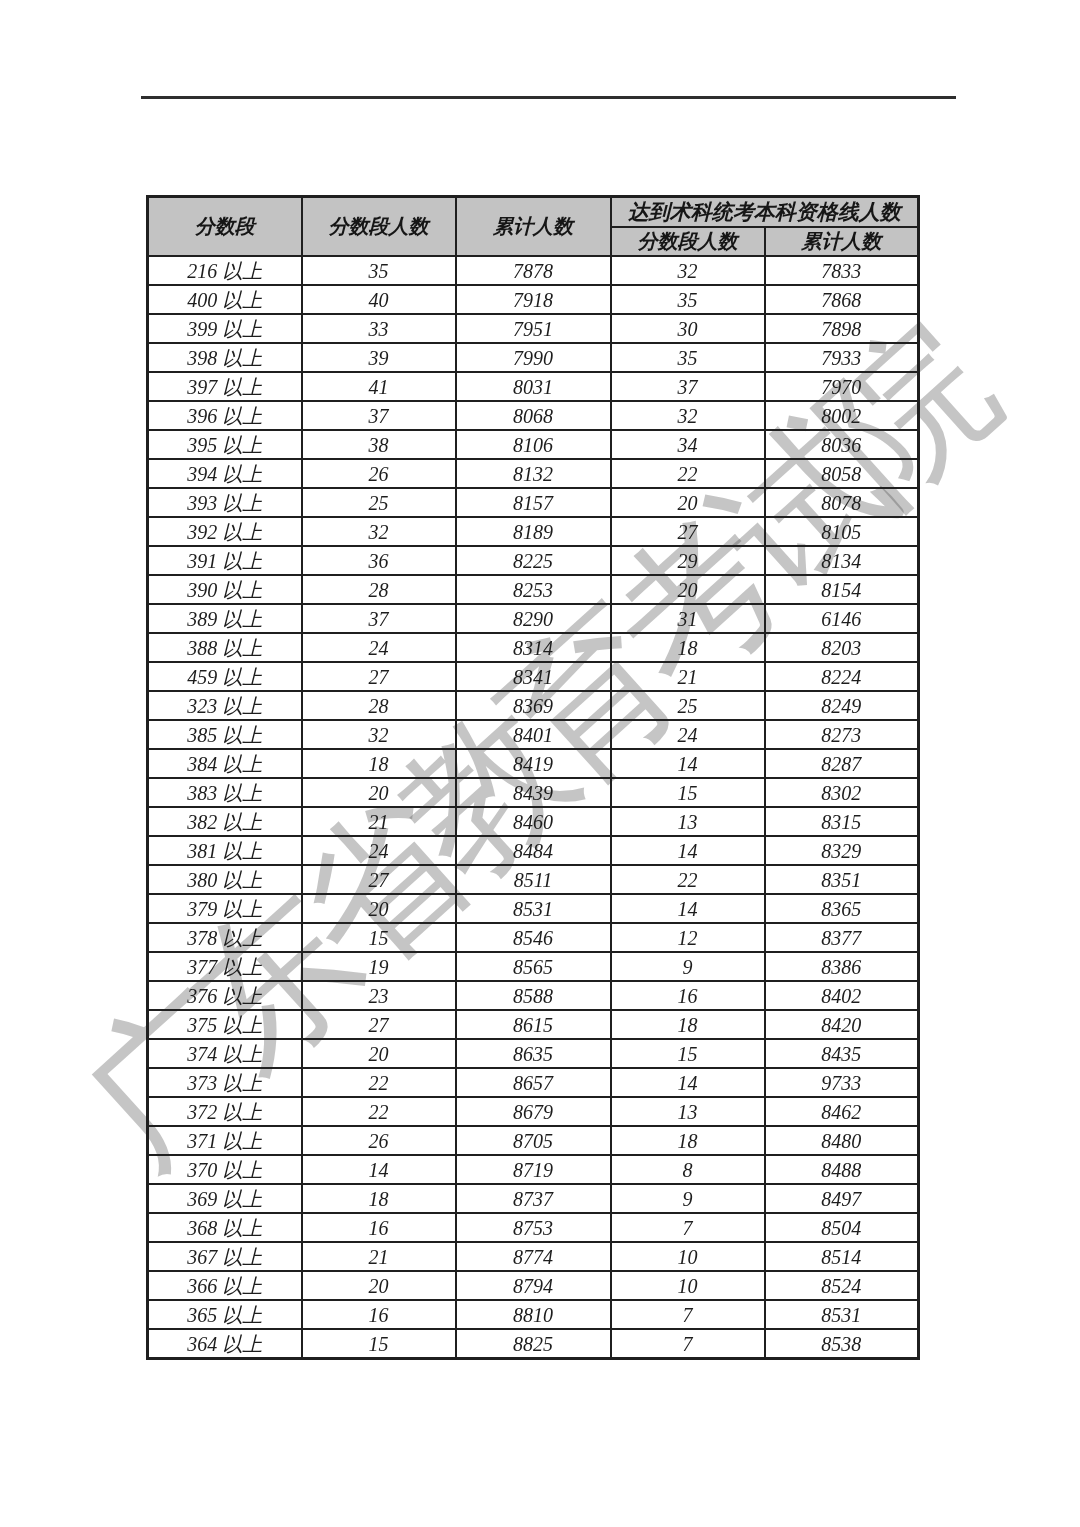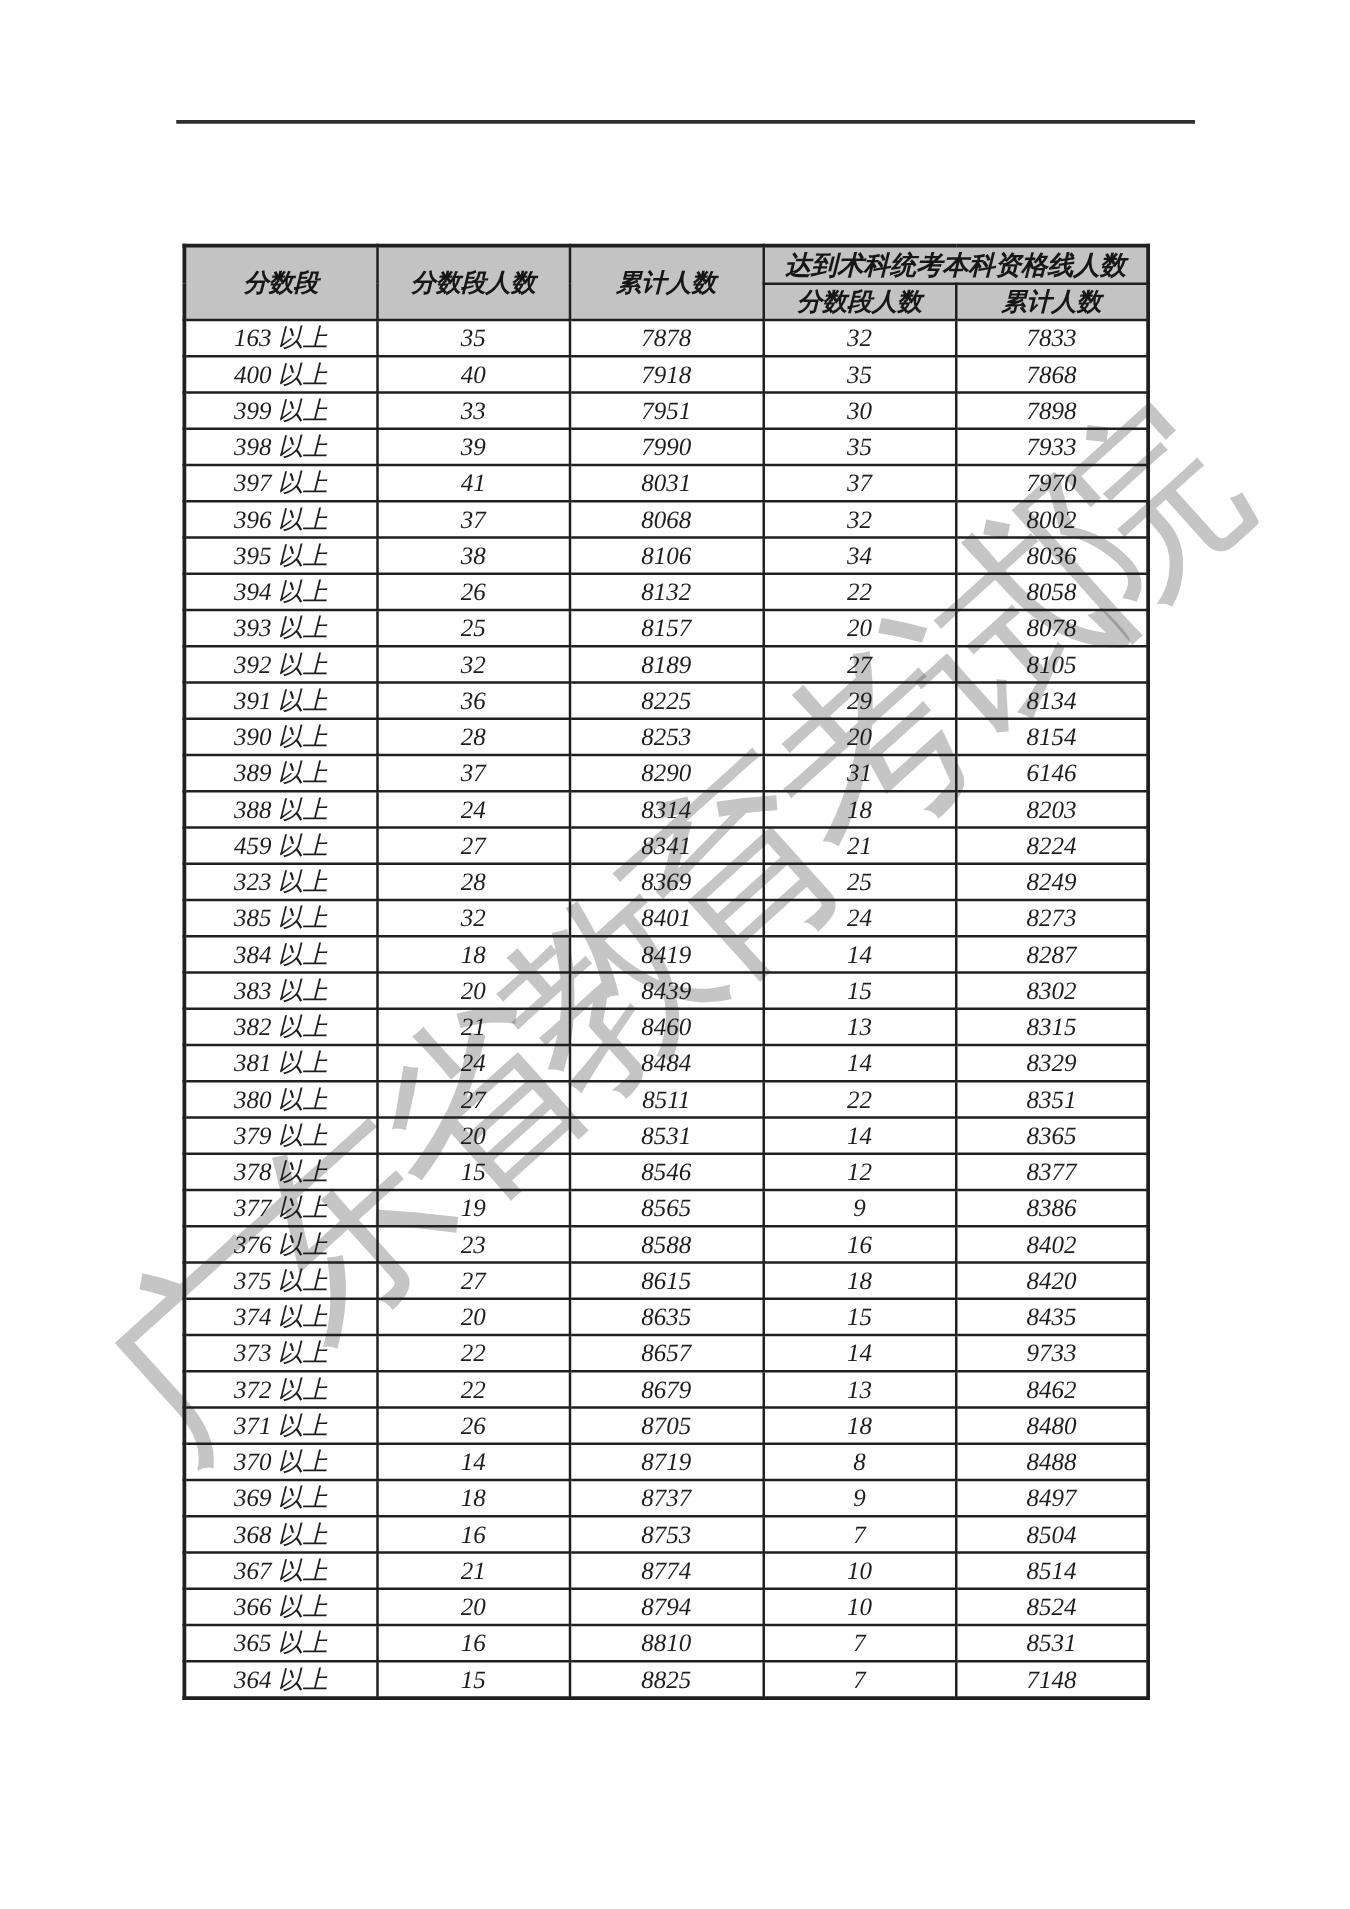--- a/index.html
+++ b/index.html
@@ -101,21 +101,21 @@
         <th rowspan="2">累计人数</th>
         <th colspan="2" class="group">达到术科统考本科资格线人数</th>
       </tr>
       <tr>
         <th>分数段人数</th>
         <th>累计人数</th>
       </tr>
     </thead>
     <tbody>
         <tr>
-          <td>163 以上</td>
+          <td>216 以上</td>
           <td>35</td>
           <td>7878</td>
           <td>32</td>
           <td>7833</td>
         </tr>
         <tr>
           <td>400 以上</td>
           <td>40</td>
           <td>7918</td>
           <td>35</td>
@@ -364,18 +364,18 @@
           <td>16</td>
           <td>8810</td>
           <td>7</td>
           <td>8531</td>
         </tr>
         <tr>
           <td>364 以上</td>
           <td>15</td>
           <td>8825</td>
           <td>7</td>
-          <td>7148</td>
+          <td>8538</td>
         </tr>
       </tbody>
   </table>
 
 </div>
 
 </body></html>

